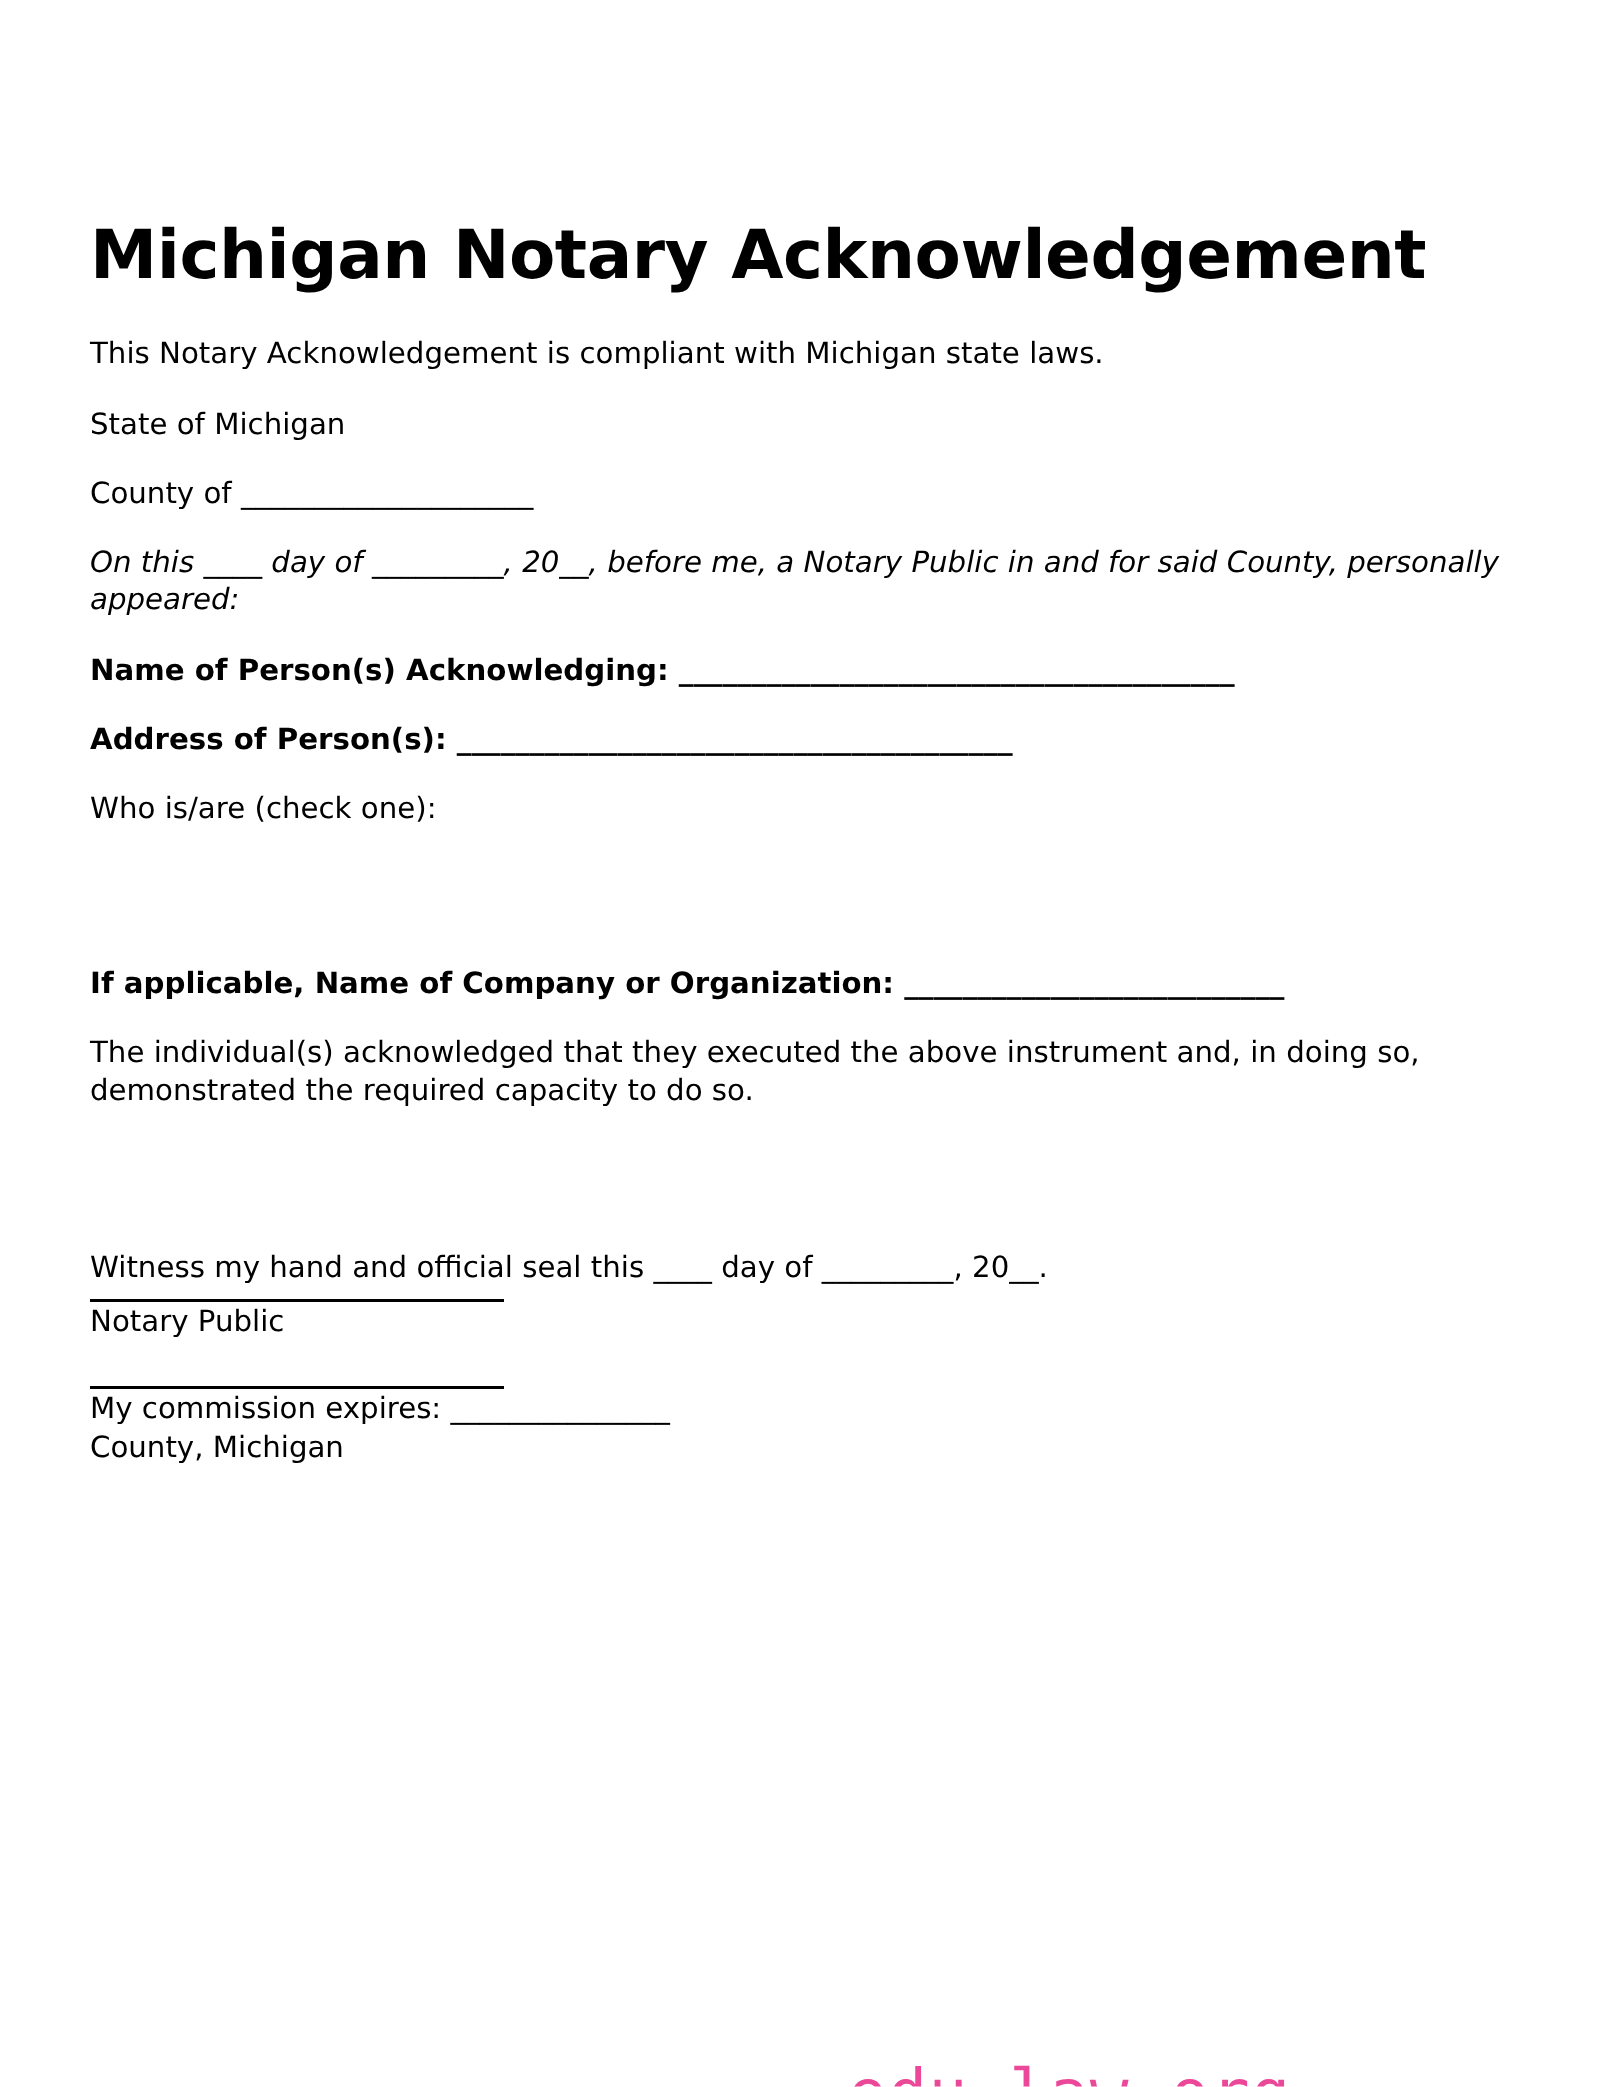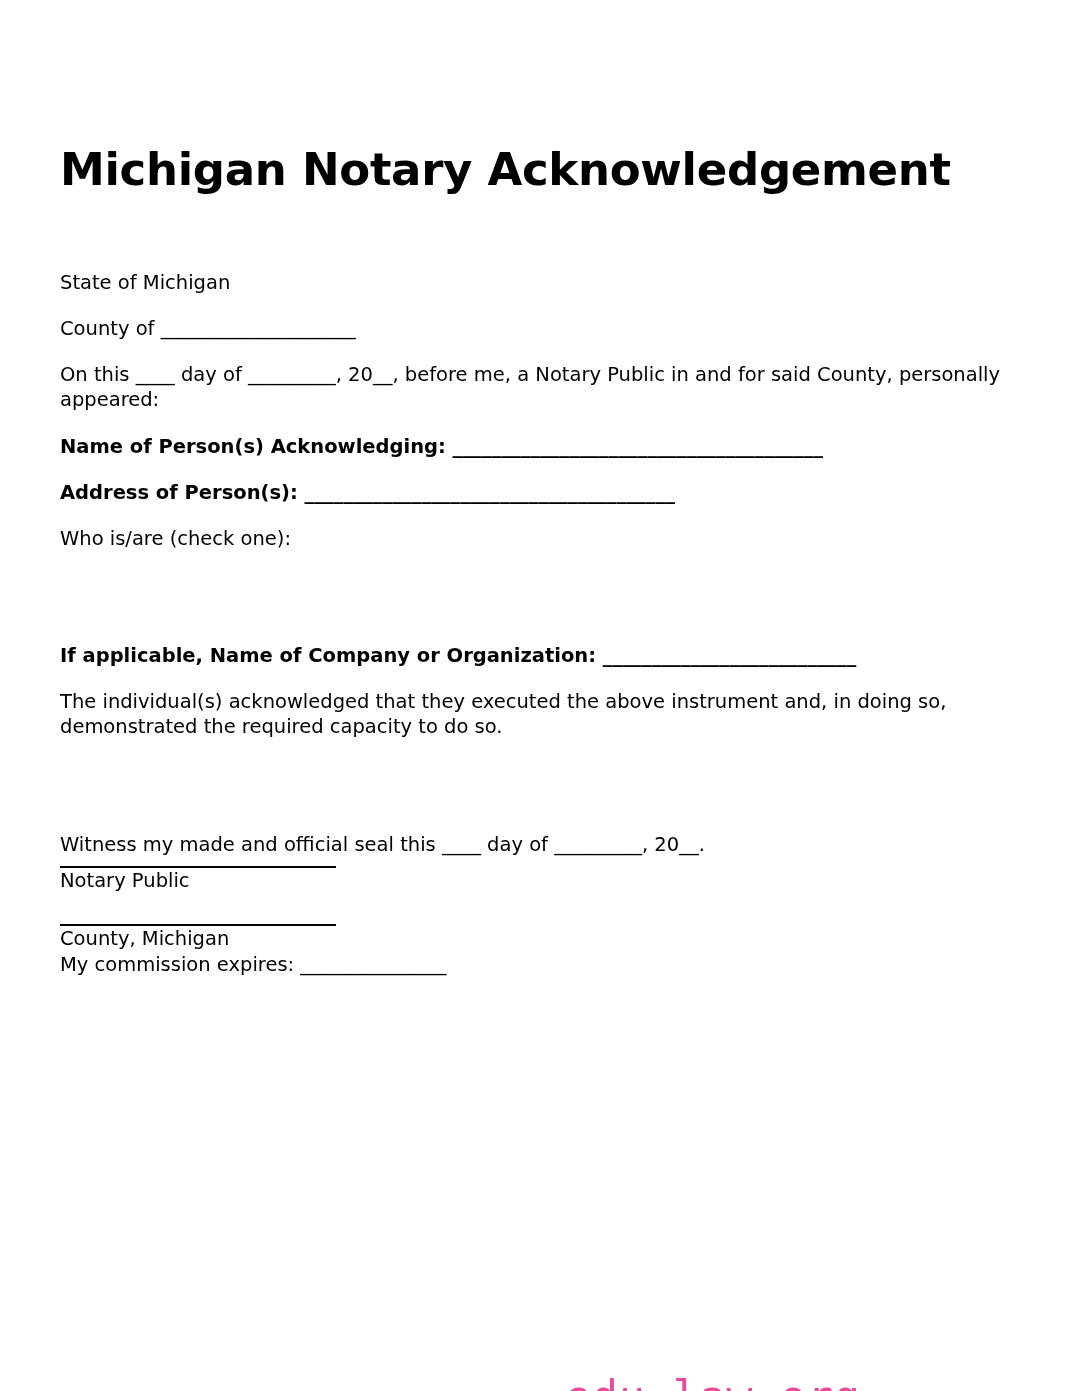--- a/index.html
+++ b/index.html
@@ -106,47 +106,48 @@
     white-space: nowrap;
   }
 </style>
 </head>
 <body>
 
 <div class="page">
 
   <h1 class="doc-title">Michigan Notary Acknowledgement</h1>
 
+  <p class="para w-wide" style="top:155px;">This Notary Acknowledgement is compliant with Michigan state laws.</p>
 
   <p class="para w-wide" style="top:202px;">State of Michigan</p>
 
   <p class="para w-wide blank" style="top:248px;">County of ____________________</p>
 
-  <p class="para w-full blank" style="top:294px;">On this ____ day of _________, 20__, before me, a Notary Public in and for said County, personally appeared:</p>
+  <p class="para w-full blank" style="top:294px;font-style:italic;">On this ____ day of _________, 20__, before me, a Notary Public in and for said County, personally appeared:</p>
 
   <p class="para bold w-full" style="top:366px;">Name of Person(s) Acknowledging: ______________________________________</p>
 
   <p class="para bold w-full" style="top:412px;">Address of Person(s): ______________________________________</p>
 
   <p class="para w-wide" style="top:458px;">Who is/are (check one):</p>
 
 
   <p class="para bold w-full" style="top:575px;">If applicable, Name of Company or Organization: __________________________</p>
 
   <p class="para w-full" style="top:621px;">The individual(s) acknowledged that they executed the above instrument and, in doing so, demonstrated the required capacity to do so.</p>
 
 
-  <p class="para w-full blank" style="top:764px;">Witness my made and official seal this ____ day of _________, 20__.</p>
+  <p class="para w-full blank" style="top:764px;">Witness my hand and official seal this ____ day of _________, 20__.</p>
 
   <div class="sig-block" style="top:818px;">
     <span class="sig-rule"></span>
     <span class="sig-label">Notary Public</span>
   </div>
 
   <div class="sig-block" style="top:876px;">
     <span class="sig-rule"></span>
+    <span class="sig-label blank">My commission expires: _______________</span>
     <span class="sig-label">County, Michigan</span>
-    <span class="sig-label blank">My commission expires: _______________</span>
   </div>
 
   <div class="watermark">edu-law.org</div>
 
 </div>
 
 </body></html>

